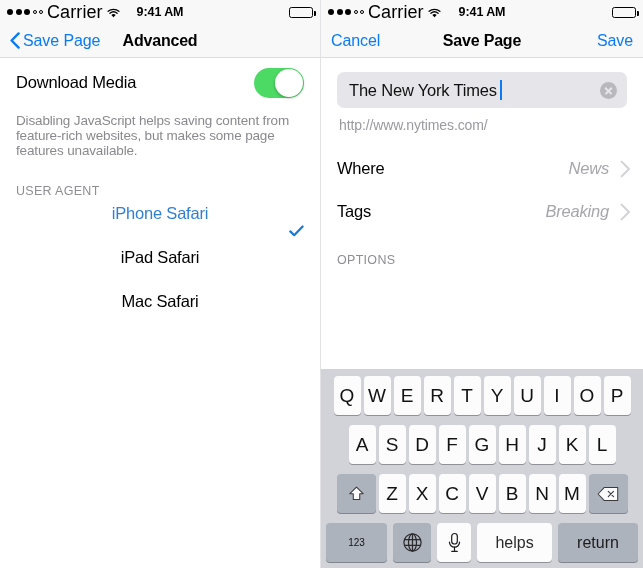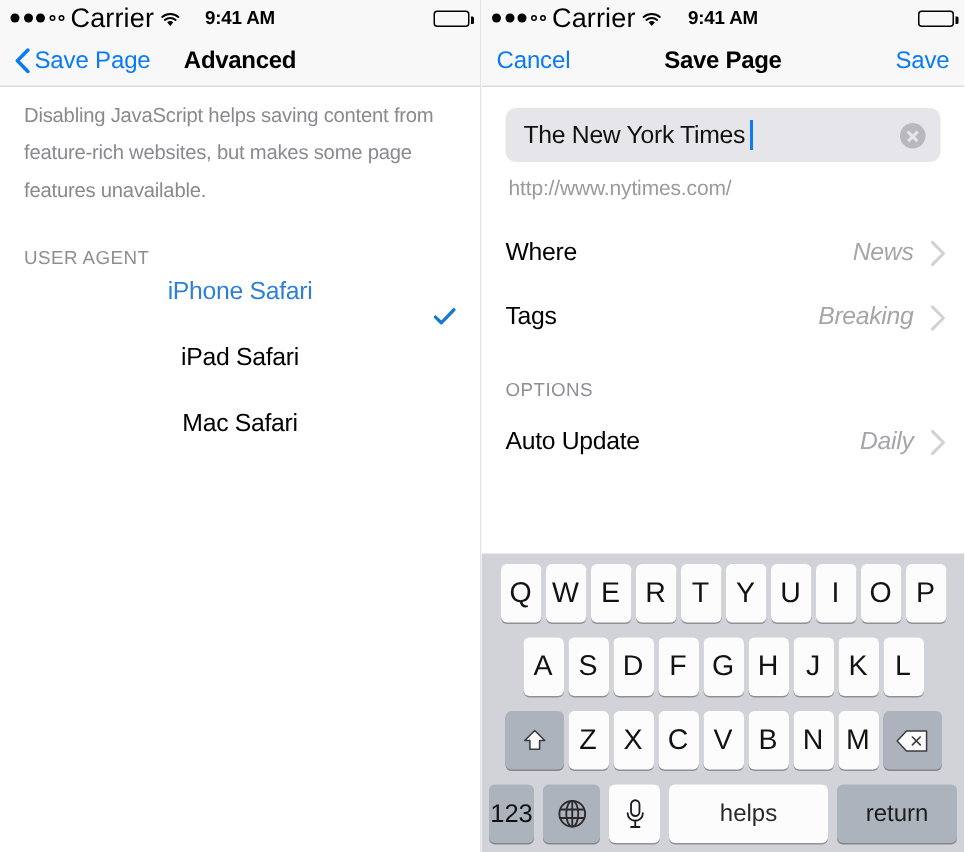--- a/index.html
+++ b/index.html
@@ -73,21 +73,21 @@
   .knob {
     position: absolute; top: 1px; width: 28px; height: 28px;
     border-radius: 50%; background: #fff;
     box-shadow: 0 1px 3px rgba(0,0,0,.3);
   }
   .switch.on .knob { right: 1px; }
   .switch.off .knob { left: 0px; top: 0px; }
 
   .footnote {
     padding: 6px 16px 0 16px; font-size: 13.5px;
-    color: #8a8a8e; line-height: 25px; letter-spacing: -.15px;
+    color: #8a8a8e; line-height: 15px; letter-spacing: -.15px;
   }
 
   .section-header {
     padding: 26px 16px 6px 16px;
     font-size: 12.5px; color: #8e8e93; letter-spacing: .3px;
   }
   .choice-row {
     height: 44px; display: flex; align-items: center;
     padding: 0 16px; background: #fff; cursor: pointer; flex-direction: column;
   }
@@ -140,21 +140,21 @@
     font-size: 19px; color: #121212; cursor: pointer;
     box-shadow: 0 1px 0 rgba(135,138,145,.9);
     flex: 0 0 auto;
   }
   .row1 .key { width: 27px; margin: 0 1.5px; }
   .row2 .key { width: 27px; margin: 0 1.5px; }
   .row3 .key { width: 27px; margin: 0 1.5px; }
   .key.wide { background: #adb3bd; box-shadow: 0 1px 0 rgba(120,124,131,.9); }
   .key.shift  { width: 39px; margin: 0 1.5px 0 3px; }
   .key.bksp   { width: 39px; margin: 0 3px 0 1.5px; }
-  .key.num    { width: 30px; margin: 0 3px; font-size: 17px; }
+  .key.num    { width: 61px; margin: 0 3px; font-size: 10px; }
   .key.globe  { width: 38px; margin: 0 3px; }
   .key.mic    { width: 34px; margin: 0 3px; }
   .key.space  { flex: 1 1 auto; margin: 0 3px; font-size: 16px; color: #2a2a2a; }
   .key.return { width: 80px; margin: 0 3px; font-size: 16px; color: #1c1c1c; }
   .row3 .key.letter { width: 27px; }
 </style>
 </head>
 <body>
 
 <div class="screens">
@@ -190,20 +190,26 @@
         <span class="chev-back">
           <svg viewBox="0 0 10 17" width="10" height="17">
             <path d="M8.6 1.4 L1.6 8.5 L8.6 15.6" stroke="#0a7bf4" stroke-width="2.4" fill="none" stroke-linecap="round" stroke-linejoin="round"></path>
           </svg>
         </span>
         <span class="nav-link">Save Page</span>
       </div>
       <div class="nav-title">Advanced</div>
     </div>
 
+    <div class="toggle-row">
+      <span class="toggle-label">Download Media</span>
+      <span class="switch on">
+          <span class="knob"></span>
+        </span>
+    </div>
 
 
     <div class="footnote">Disabling JavaScript helps saving content from feature-rich websites, but makes some page features unavailable.</div>
 
     <div class="section-header">USER AGENT</div>
 
     <div class="choice-row selected">
       <span class="choice-label">iPhone Safari</span>
       <span class="check">
         <svg viewBox="0 0 15 12" width="15" height="12">
@@ -281,29 +287,20 @@
       <span class="nr-value">Breaking</span>
       <span class="chev-right">
         <svg viewBox="0 0 11 18" width="11" height="18">
           <path d="M1.6 1.6 L9 9 L1.6 16.4" stroke="#d2d2d6" stroke-width="2" fill="none" stroke-linecap="round" stroke-linejoin="round"></path>
         </svg>
       </span>
     </div>
 
     <div class="section-header" style="padding-top:20px">OPTIONS</div>
 
-    <div class="nav-row">
-      <span class="nr-label">Auto Update</span>
-      <span class="nr-value">Daily</span>
-      <span class="chev-right">
-        <svg viewBox="0 0 11 18" width="11" height="18">
-          <path d="M1.6 1.6 L9 9 L1.6 16.4" stroke="#d2d2d6" stroke-width="2" fill="none" stroke-linecap="round" stroke-linejoin="round"></path>
-        </svg>
-      </span>
-    </div>
 
     <div class="keyboard">
 
       <div class="krow row1">
         <div class="key">Q</div>
         <div class="key">W</div>
         <div class="key">E</div>
         <div class="key">R</div>
         <div class="key">T</div>
         <div class="key">Y</div>

